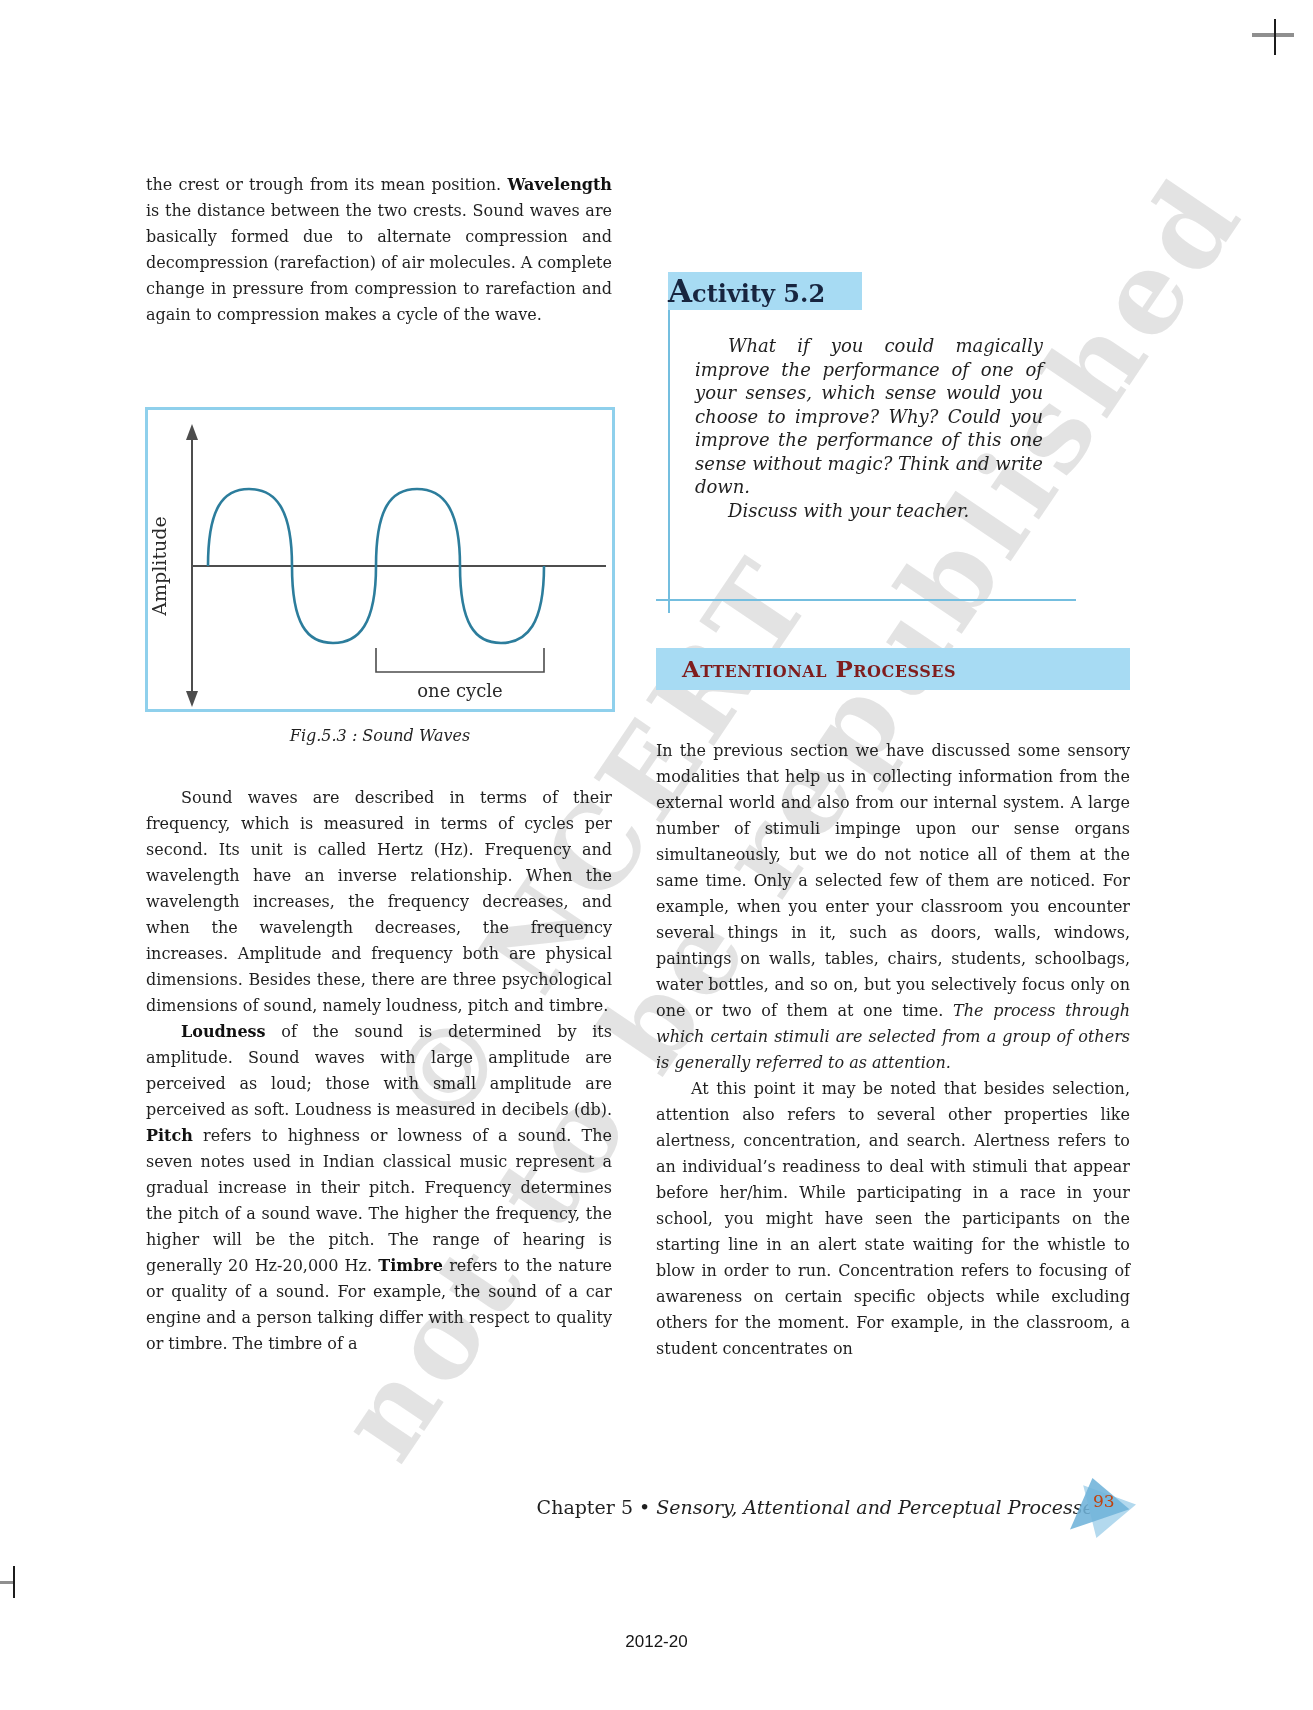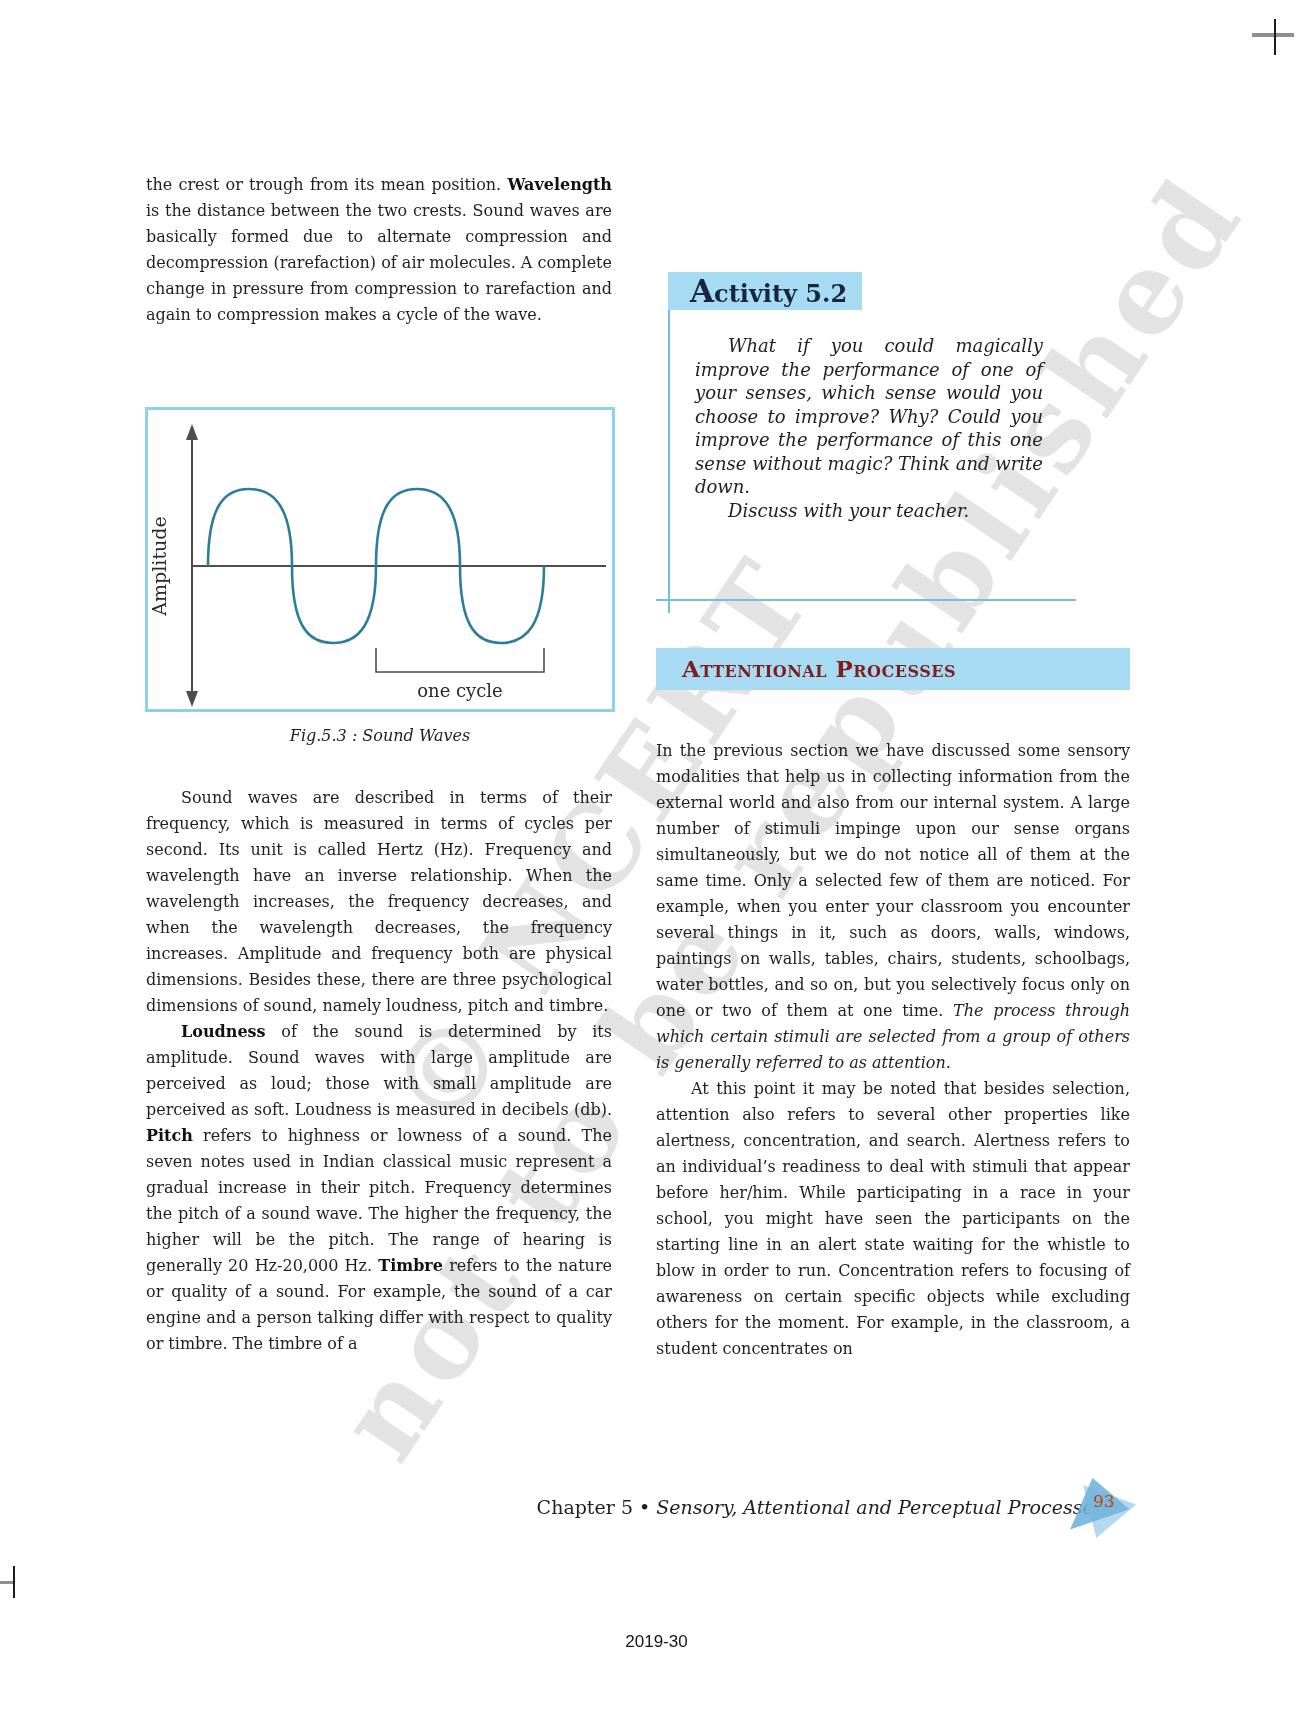--- a/index.html
+++ b/index.html
@@ -20,21 +20,21 @@
   #right-p1{left:656px;top:172px;width:474px;}
   #right-block2{left:656px;top:710px;width:474px;margin-top:28px;}
   b{color:#111;}
   
   #figure-box{left:145px;top:407px;width:470px;height:305px;border:3px solid #8fd0ec;
     box-sizing:border-box;background:#fff;z-index:2;}
   #figure-caption{left:145px;top:726px;width:470px;text-align:center;font-style:italic;
     font-size:16px;z-index:2;}
   
   #activity-tab{left:668px;top:272px;width:194px;height:38px;background:#a7dbf3;z-index:2;
-    color:#17253f;font-size:24px;font-weight:bold;line-height:38px;padding-left:22px;
+    color:#17253f;font-size:24px;font-weight:bold;line-height:38px;
     box-sizing:border-box;}
   #activity-tab::first-letter{font-size:31px;}
   #activity-rule-v{left:668px;top:272px;width:2px;height:341px;background:#74bedf;z-index:1;}
   #activity-rule-h{left:656px;top:599px;width:420px;height:2px;background:#74bedf;z-index:1;}
   #activity-text{left:695px;top:334px;width:348px;font-size:18px;line-height:23.5px;
     font-style:italic;text-align:justify;z-index:2;}
   #activity-text p{margin:0;}
   .a-indent{text-indent:33px;}
   
   #section-bar{left:656px;top:648px;width:474px;height:42px;background:#a7dbf3;z-index:2;}
@@ -126,15 +126,15 @@
     <span>•</span>
     <i>Sensory, Attentional and Perceptual Processes</i>
   </div>
 
   <div class="abs" id="page-badge">
     <div class="tri" id="tri-light"></div>
     <div class="tri" id="tri-dark"></div>
     <div id="page-number">93</div>
   </div>
 
-  <div class="abs" id="year-line">2019-30</div>
+  <div class="abs" id="year-line">2012-20</div>
 
 </div>
 
 </body></html>

